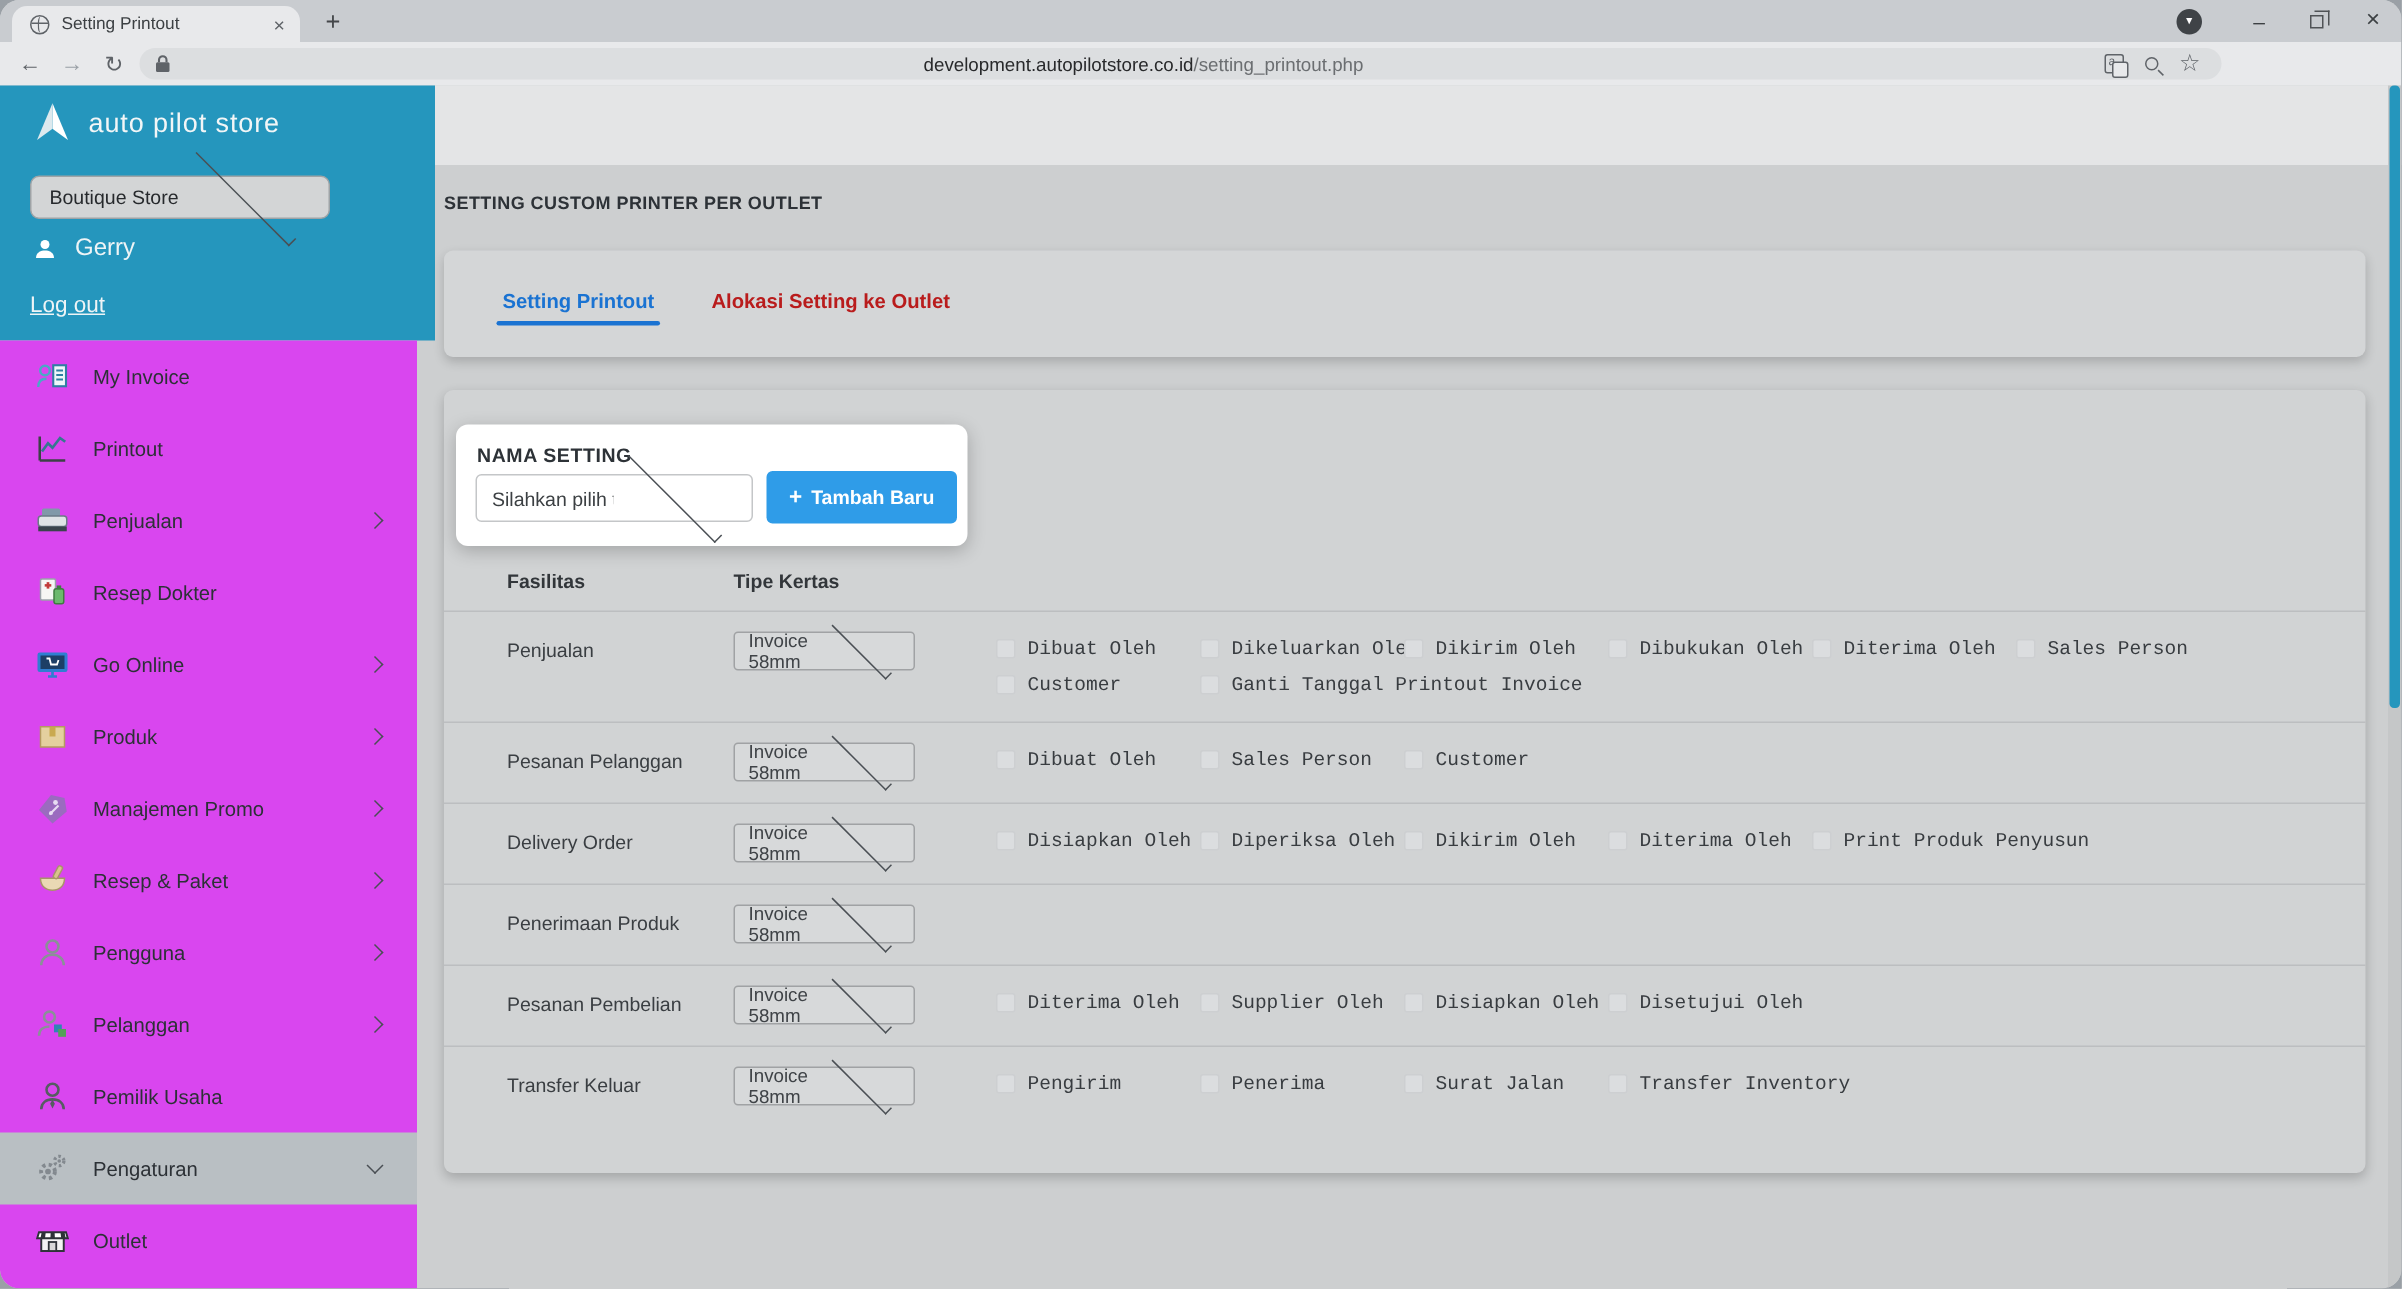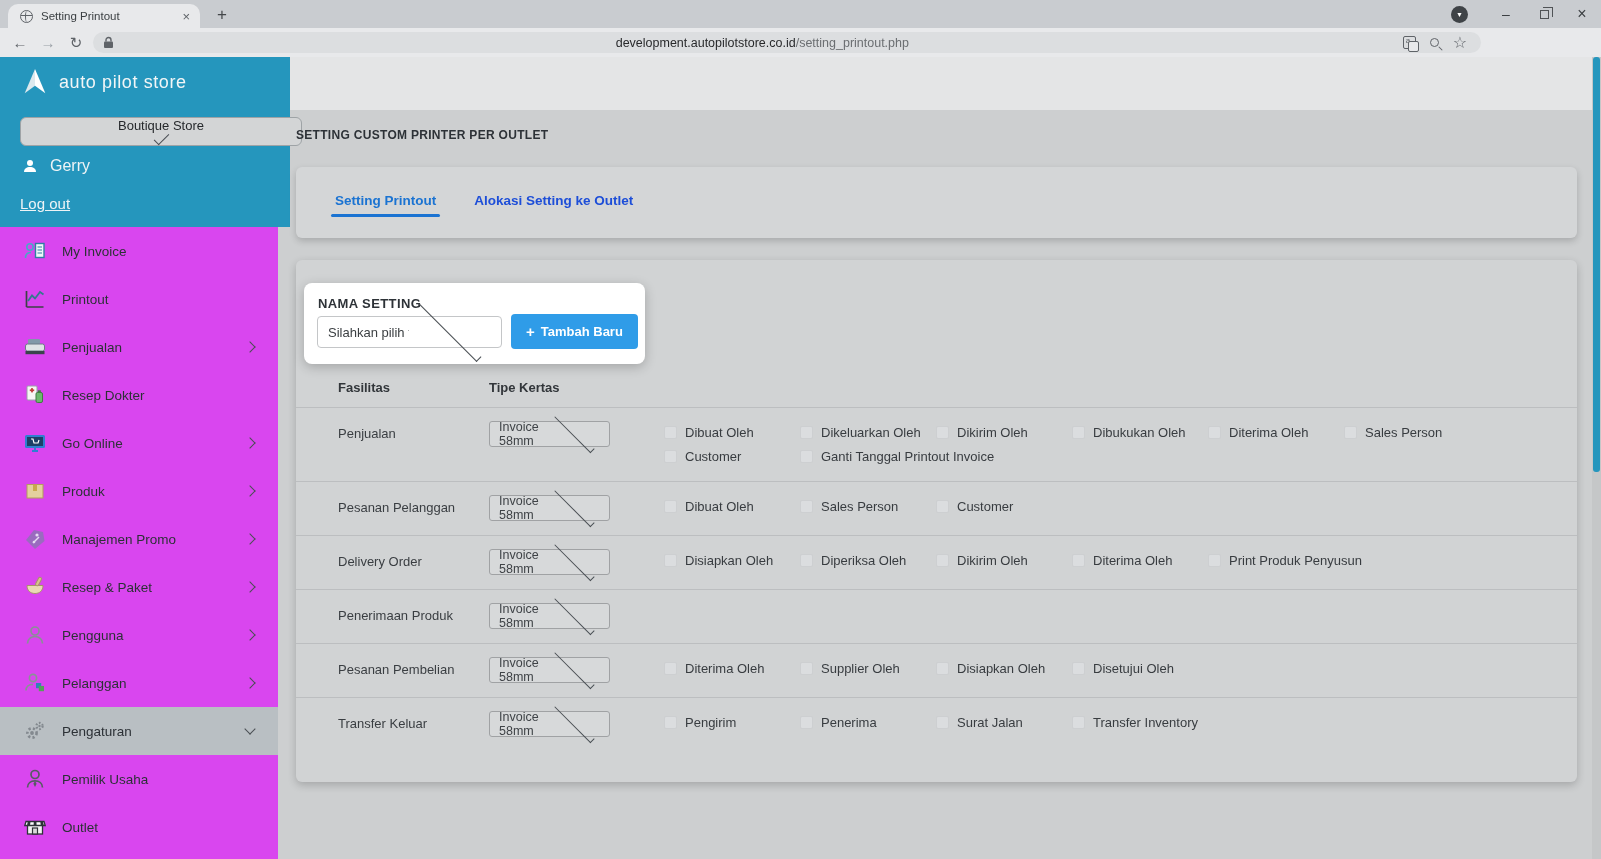--- a/index.html
+++ b/index.html
@@ -1,18 +1,18 @@
 <!DOCTYPE html>
 <html style="--accent-teal: #2596bd; --accent-blue: #2f9ce8; --tab-active-blue: #1a73d2;"><head>
 <meta charset="utf-8">
 <style>
   * { margin:0; padding:0; box-sizing:border-box; }
   html,body { background:#9aa0a6; }
   body { font-family:"Liberation Sans", sans-serif; }
-  .screen { position:relative; width:1601px; height:859px; overflow:hidden; background:#cdcfd0; }
+  .screen { position:relative; width:1601px; height:859px; overflow:hidden; background:#cdcfd0;border-radius:13px; }
 
   
   .tabstrip { position:absolute; top:0; left:0; right:0; height:28px; background:#c9ccd0; }
   .btab { position:absolute; left:8px; top:4px; width:192px; height:24px; background:#e8e9eb;
           border-radius:10px 10px 0 0; display:flex; align-items:center; padding:0 8px 0 12px; }
   .favicon { width:13px; height:13px; border-radius:50%; border:1.6px solid #5f6368; position:relative; flex:none; }
   .favicon::before { content:""; position:absolute; left:0; right:0; top:4px; border-top:1.3px solid #5f6368; }
   .favicon::after { content:""; position:absolute; left:4px; top:0; bottom:0; border-left:1.3px solid #5f6368; border-radius:50%; width:3px; }
   .btab-title { font-size:11.5px; color:#3c4043; margin-left:8px; flex:1; white-space:nowrap; overflow:hidden; }
   .tab-close { font-size:13px; color:#5f6368; padding:0 2px; cursor:default; }
@@ -45,42 +45,42 @@
   .puzzle { width:15px; height:15px; background:#5f6368; border-radius:2px; position:relative; margin-left:4px; }
   .puzzle::before { content:""; position:absolute; top:-3px; left:5px; width:6px; height:6px; border-radius:50%; background:#5f6368; }
   .avatar { width:20px; height:20px; border-radius:50%; background:#cfd096; position:relative; overflow:hidden; }
   .avatar::after { content:""; position:absolute; inset:4px; border-radius:50%; background:#aeb06c; }
   .toolbar-right { position:absolute; right:6px; top:32px; display:flex; align-items:center; gap:12px; }
 
   
   .side-head { position:absolute; left:0; top:57px; width:290px; height:170px; background:var(--accent-teal,#2596bd); color:#fff; }
   .brand-row { position:absolute; left:20px; top:10px; display:flex; align-items:center; gap:9px; }
   .brand-text { font-size:18px; letter-spacing:.6px; color:#f2f6f7; }
-  .store-select { position:absolute; left:20px; top:60px; width:282px; height:29px; background:#d3d5d6; border:1px solid #9ea3a6;
-                  border-radius:6px; display:flex; align-items:center; padding:0 12px;flex-direction:column; }
+  .store-select { position:absolute; left:20px; top:60px; width:200px; height:29px; background:#d3d5d6; border:1px solid #9ea3a6;
+                  border-radius:6px; display:flex; align-items:center; padding:0 12px; }
   .store-select span { font-size:13px; color:#26292c; flex:1; }
   .user-row { position:absolute; left:22px; top:100px; display:flex; align-items:center; gap:12px; font-size:16px; color:#eef4f6; }
   .logout { position:absolute; left:20px; top:138px; font-size:15px; color:#eef4f6;text-decoration:underline; }
 
   .sidenav { position:absolute; left:0; top:227px; width:278px; bottom:0; background:#d946ef; }
   .nav-item { height:48px; display:flex; align-items:center; padding:0 18px 0 20px; position:relative; }
   .nav-item[data-active="true"] { background:#b9bfc3; }
   .nav-icon { width:30px; height:26px; flex:none; display:flex; align-items:center; justify-content:center; }
   .nav-icon svg { width:24px; height:24px; }
   .nav-label { font-size:13.5px; color:#2c3136; margin-left:12px; flex:1; }
   .nav-chevron { width:8px; height:8px; flex:none; margin-right:6px; }
   .nav-chevron[data-chevron="right"] { border-top:1.8px solid #4a4f54; border-right:1.8px solid #4a4f54; transform:rotate(45deg); }
   .nav-chevron[data-chevron="down"]  { border-bottom:1.8px solid #4a4f54; border-right:1.8px solid #4a4f54; transform:rotate(45deg); margin-top:-4px; }
 
   
   .topband { position:absolute; left:290px; right:0; top:57px; height:53px; background:#e4e5e6; }
   .page-title { position:absolute; left:296px; top:128px; font-size:12px; font-weight:bold; letter-spacing:.3px; color:#2d3237; }
   .tabcard { position:absolute; left:296px; top:167px; width:1281px; height:71px; background:#d4d6d7; border-radius:6px;
              box-shadow:0 3px 7px rgba(0,0,0,.18); display:flex; padding-left:37px; }
-  .apptab { margin-top:26px; height:32px; font-size:13.5px; font-weight:bold; color:#1d4ed8; padding:0 2px; margin-right:34px; position:relative; }
+  .apptab { margin-top:26px; height:32px; font-size:13.5px; font-weight:bold; color:#b91c1c; padding:0 2px; margin-right:34px; position:relative; }
   .apptab[data-active="true"] { color:var(--tab-active-blue,#1a73d2); }
   .apptab[data-active="true"]::after { content:""; position:absolute; left:-2px; right:-2px; top:21px; height:3px; border-radius:2px;
              background:var(--tab-active-blue,#1a73d2); }
 
   .contentcard { position:absolute; left:296px; top:260px; width:1281px; height:522px; background:#d1d3d4; border-radius:6px;
                  box-shadow:0 3px 8px rgba(0,0,0,.2); }
   .spotlight { position:absolute; left:8px; top:23px; width:341px; height:81px; background:#fff; border-radius:8px;
                box-shadow:0 3px 12px rgba(0,0,0,.22); }
   .ns-label { position:absolute; left:14px; top:13px; font-size:13px; font-weight:bold; letter-spacing:.4px; color:#2d3237; }
   .ns-select { position:absolute; left:13px; top:33px; width:185px; height:32px; background:#fff; border:1px solid #c4c6c8;
@@ -92,21 +92,21 @@
   .add-btn .plus { font-size:15px; font-weight:bold; }
 
   .table { position:absolute; left:0; right:0; top:120px; }
   .thead, .trow { display:grid; grid-template-columns:151px 175px auto; padding-left:42px; padding-right:30px; }
   .thead { height:27px; font-size:13px; font-weight:bold; color:#32363a; }
   .trow { border-top:1px solid #bcbec0; min-height:54px; padding-top:13px; padding-bottom:13px; align-items:start; }
   .cell-f { font-size:13px; color:#3a3e42; line-height:25px; }
   .paper-select { width:121px; height:26px; background:#d7d9da; border:1px solid #a0a2a4; border-radius:3px;
                   display:flex; align-items:center; padding:10px 9px; }
   .paper-select span { font-size:12.5px; color:#3f4347; flex:1; }
-  .sigs { display:grid; grid-template-columns:repeat(6,136px); row-gap:1px; align-content:start; }
+  .sigs { display:grid; grid-template-columns:repeat(6,136px); row-gap:1px; align-content:start;font-family:Liberation Mono, monospace; }
   .sig { display:flex; align-items:center; height:23px; gap:8px; white-space:nowrap; }
   .cb { width:13px; height:13px; background:#dbdddf; border:1px solid #cdcfd1; border-radius:2px; flex:none; }
   .sig-label { font-size:13px; color:#383c40; }
 
   .scrollbar { position:absolute; right:0; top:57px; bottom:0; width:9px; background:#c5c7c8; }
   .sb-thumb { position:absolute; left:1px; right:1px; top:0; height:415px; border-radius:3px; background:var(--accent-teal,#2596bd); }
 </style>
 </head>
 <body>
 
@@ -292,43 +292,43 @@
             <circle cx="10" cy="7" r="3.6" fill="none" stroke="#8a9097" stroke-width="1.7"></circle>
             <path d="M3 19.5c0-4 3-6.2 7-6.2" fill="none" stroke="#8a9097" stroke-width="1.7"></path>
             <rect x="13" y="12" width="5.2" height="5.2" fill="#2f86b3"></rect>
             <rect x="15.8" y="15" width="5.2" height="5.2" fill="#55a05a"></rect>
           </svg>
         </span>
         <span class="nav-label">Pelanggan</span>
         <span class="nav-chevron" data-chevron="right"></span>
       </div>
 
+      <div class="nav-item" data-active="false">
+        <span class="nav-icon">
+          <svg viewBox="0 0 24 24">
+            <circle cx="12" cy="7.5" r="4" fill="none" stroke="#565c62" stroke-width="1.7"></circle>
+            <path d="M4.5 20.5c0-4.3 3.3-6.6 7.5-6.6s7.5 2.3 7.5 6.6" fill="none" stroke="#565c62" stroke-width="1.7"></path>
+            <path d="M12 14l-1.6 2.8L12 20l1.6-3.2z" fill="#565c62"></path>
+          </svg>
+        </span>
+        <span class="nav-label">Pemilik Usaha</span>
+
+      </div>
+
       <div class="nav-item" data-active="true">
         <span class="nav-icon">
           <svg viewBox="0 0 24 24">
             <circle cx="9" cy="14" r="4.6" fill="none" stroke="#83898f" stroke-width="2.6" stroke-dasharray="2.2 2.2"></circle>
             <circle cx="9" cy="14" r="1.9" fill="#83898f"></circle>
             <circle cx="16.5" cy="7" r="3.1" fill="none" stroke="#83898f" stroke-width="2.2" stroke-dasharray="1.7 1.7"></circle>
             <circle cx="16.5" cy="7" r="1.2" fill="#83898f"></circle>
           </svg>
         </span>
         <span class="nav-label">Pengaturan</span>
         <span class="nav-chevron" data-chevron="down"></span>
-      </div>
-
-      <div class="nav-item" data-active="false">
-        <span class="nav-icon">
-          <svg viewBox="0 0 24 24">
-            <circle cx="12" cy="7.5" r="4" fill="none" stroke="#565c62" stroke-width="1.7"></circle>
-            <path d="M4.5 20.5c0-4.3 3.3-6.6 7.5-6.6s7.5 2.3 7.5 6.6" fill="none" stroke="#565c62" stroke-width="1.7"></path>
-            <path d="M12 14l-1.6 2.8L12 20l1.6-3.2z" fill="#565c62"></path>
-          </svg>
-        </span>
-        <span class="nav-label">Pemilik Usaha</span>
-
       </div>
 
       <div class="nav-item" data-active="false">
         <span class="nav-icon">
           <svg viewBox="0 0 24 24">
             <rect x="4.5" y="10" width="15" height="9" fill="#f4f4f4" stroke="#2e3338" stroke-width="1.3"></rect>
             <path d="M3 6.5h18l1.2 4H1.8z" fill="#fff" stroke="#2e3338" stroke-width="1.3"></path>
             <path d="M4.8 6.5l-.8 4h3l.5-4zm6 0l-.2 4h3l-.2-4zm6.5 0l.5 4h3l-.8-4z" fill="#2e3338"></path>
             <rect x="9.5" y="13" width="5" height="6" fill="#d9d9d9" stroke="#2e3338" stroke-width="1.2"></rect>
           </svg>

